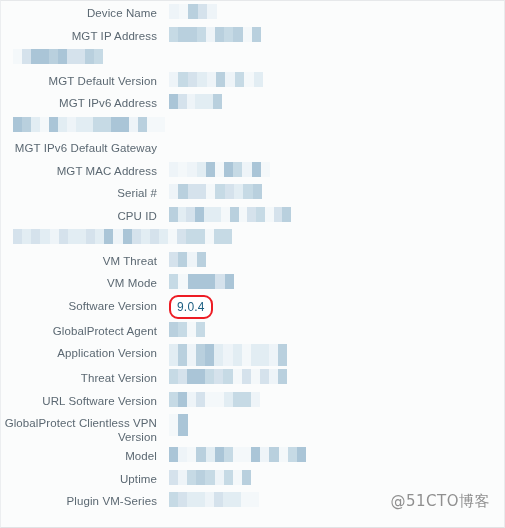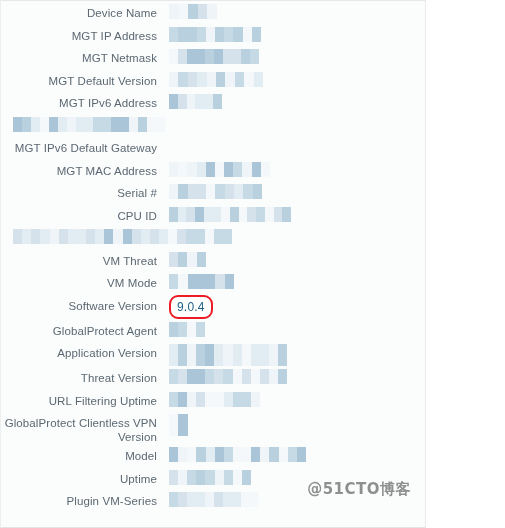--- a/index.html
+++ b/index.html
@@ -6,21 +6,21 @@
     margin: 0;
     padding: 0;
     background: #ffffff;
   }
   body {
     font-family: "Liberation Sans", "DejaVu Sans", sans-serif;
   }
 
   #panel {
     position: relative;
-    width: 426px;
+    width: 505px;
     height: 528px;
     box-sizing: border-box;
     background: #fbfcfc;
     border-top: 1px solid #e6e8ea;
     border-left: 1px solid #eceef0;
     border-right: 1px solid #e9ebed;
     border-bottom: 1px solid #e1e3e5;
     overflow: hidden;
   }
 
@@ -91,29 +91,28 @@
     line-height: 17px;
     color: #1c5f82;
     font-family: "Liberation Sans", "DejaVu Sans", sans-serif;
     letter-spacing: 0.2px;
     white-space: nowrap;
   }
 
   #watermark {
     position: absolute;
     right: 14px;
-    bottom: 28px;
+    bottom: 16px;
     font-size: 15px;
     color: #7d7d7d;
     font-family: "DejaVu Sans", sans-serif;
     letter-spacing: 0.5px;
     opacity: 0.85;
     pointer-events: none;
     user-select: none;
-    font-weight: bold;
   }
 </style>
 </head>
 <body>
 
 <div id="panel">
 
   <div id="rows">
       <div class="row">
         <div class="row-label">Device Name</div>
@@ -121,21 +120,20 @@
           <span class="redact" style="width: 48px; background-image: linear-gradient(90deg, rgb(238, 244, 248) 0%, rgb(238, 244, 248) 20%, rgb(244, 248, 250) 20%, rgb(244, 248, 250) 40%, rgb(183, 207, 222) 40%, rgb(183, 207, 222) 60%, rgb(212, 226, 236) 60%, rgb(212, 226, 236) 80%, rgb(238, 244, 248) 80%, rgb(238, 244, 248) 100%);"></span>
         </div>
       </div>
       <div class="row">
         <div class="row-label">MGT IP Address</div>
         <div class="row-value">
           <span class="redact" style="width: 92px; background-image: linear-gradient(90deg, rgb(197, 217, 229) 0%, rgb(197, 217, 229) 10%, rgb(183, 207, 222) 10%, rgb(183, 207, 222) 20%, rgb(183, 207, 222) 20%, rgb(183, 207, 222) 30%, rgb(197, 217, 229) 30%, rgb(197, 217, 229) 40%, rgb(238, 244, 248) 40%, rgb(238, 244, 248) 50%, rgb(183, 207, 222) 50%, rgb(183, 207, 222) 60%, rgb(197, 217, 229) 60%, rgb(197, 217, 229) 70%, rgb(183, 207, 222) 70%, rgb(183, 207, 222) 80%, rgb(244, 248, 250) 80%, rgb(244, 248, 250) 90%, rgb(183, 207, 222) 90%, rgb(183, 207, 222) 100%);"></span>
         </div>
       </div>
       <div class="row">
-        <div class="row-label">MGT Netmask</div>
         <div class="row-value">
           <span class="redact" style="width: 90px; background-image: linear-gradient(90deg, rgb(244, 248, 250) 0%, rgb(244, 248, 250) 10%, rgb(212, 226, 236) 10%, rgb(212, 226, 236) 20%, rgb(168, 196, 214) 20%, rgb(168, 196, 214) 30%, rgb(168, 196, 214) 30%, rgb(168, 196, 214) 40%, rgb(183, 207, 222) 40%, rgb(183, 207, 222) 50%, rgb(168, 196, 214) 50%, rgb(168, 196, 214) 60%, rgb(212, 226, 236) 60%, rgb(212, 226, 236) 70%, rgb(212, 226, 236) 70%, rgb(212, 226, 236) 80%, rgb(183, 207, 222) 80%, rgb(183, 207, 222) 90%, rgb(197, 217, 229) 90%, rgb(197, 217, 229) 100%);"></span>
         </div>
       </div>
       <div class="row">
         <div class="row-label">MGT Default Version</div>
         <div class="row-value">
           <span class="redact" style="width: 94px; background-image: linear-gradient(90deg, rgb(238, 244, 248) 0%, rgb(238, 244, 248) 10%, rgb(197, 217, 229) 10%, rgb(197, 217, 229) 20%, rgb(212, 226, 236) 20%, rgb(212, 226, 236) 30%, rgb(226, 237, 243) 30%, rgb(226, 237, 243) 40%, rgb(238, 244, 248) 40%, rgb(238, 244, 248) 50%, rgb(183, 207, 222) 50%, rgb(183, 207, 222) 60%, rgb(238, 244, 248) 60%, rgb(238, 244, 248) 70%, rgb(197, 217, 229) 70%, rgb(197, 217, 229) 80%, rgb(244, 248, 250) 80%, rgb(244, 248, 250) 90%, rgb(226, 237, 243) 90%, rgb(226, 237, 243) 100%);"></span>
         </div>
       </div>
@@ -205,21 +203,21 @@
           <span class="redact tall" style="width: 118px; background-image: linear-gradient(90deg, rgb(226, 237, 243) 0%, rgb(226, 237, 243) 7.692%, rgb(183, 207, 222) 7.692%, rgb(183, 207, 222) 15.385%, rgb(238, 244, 248) 15.385%, rgb(238, 244, 248) 23.077%, rgb(183, 207, 222) 23.077%, rgb(183, 207, 222) 30.769%, rgb(168, 196, 214) 30.769%, rgb(168, 196, 214) 38.462%, rgb(226, 237, 243) 38.462%, rgb(226, 237, 243) 46.154%, rgb(238, 244, 248) 46.154%, rgb(238, 244, 248) 53.846%, rgb(226, 237, 243) 53.846%, rgb(226, 237, 243) 61.538%, rgb(244, 248, 250) 61.538%, rgb(244, 248, 250) 69.231%, rgb(226, 237, 243) 69.231%, rgb(226, 237, 243) 76.923%, rgb(226, 237, 243) 76.923%, rgb(226, 237, 243) 84.615%, rgb(238, 244, 248) 84.615%, rgb(238, 244, 248) 92.308%, rgb(183, 207, 222) 92.308%, rgb(183, 207, 222) 100%);"></span>
         </div>
       </div>
       <div class="row">
         <div class="row-label">Threat Version</div>
         <div class="row-value">
           <span class="redact" style="width: 118px; background-image: linear-gradient(90deg, rgb(197, 217, 229) 0%, rgb(197, 217, 229) 7.692%, rgb(212, 226, 236) 7.692%, rgb(212, 226, 236) 15.385%, rgb(168, 196, 214) 15.385%, rgb(168, 196, 214) 23.077%, rgb(168, 196, 214) 23.077%, rgb(168, 196, 214) 30.769%, rgb(197, 217, 229) 30.769%, rgb(197, 217, 229) 38.462%, rgb(212, 226, 236) 38.462%, rgb(212, 226, 236) 46.154%, rgb(197, 217, 229) 46.154%, rgb(197, 217, 229) 53.846%, rgb(244, 248, 250) 53.846%, rgb(244, 248, 250) 61.538%, rgb(212, 226, 236) 61.538%, rgb(212, 226, 236) 69.231%, rgb(244, 248, 250) 69.231%, rgb(244, 248, 250) 76.923%, rgb(212, 226, 236) 76.923%, rgb(212, 226, 236) 84.615%, rgb(238, 244, 248) 84.615%, rgb(238, 244, 248) 92.308%, rgb(183, 207, 222) 92.308%, rgb(183, 207, 222) 100%);"></span>
         </div>
       </div>
       <div class="row">
-        <div class="row-label">URL Filtering Uptime</div>
+        <div class="row-label">URL Software Version</div>
         <div class="row-value">
           <span class="redact" style="width: 91px; background-image: linear-gradient(90deg, rgb(197, 217, 229) 0%, rgb(197, 217, 229) 10%, rgb(168, 196, 214) 10%, rgb(168, 196, 214) 20%, rgb(238, 244, 248) 20%, rgb(238, 244, 248) 30%, rgb(212, 226, 236) 30%, rgb(212, 226, 236) 40%, rgb(244, 248, 250) 40%, rgb(244, 248, 250) 50%, rgb(244, 248, 250) 50%, rgb(244, 248, 250) 60%, rgb(226, 237, 243) 60%, rgb(226, 237, 243) 70%, rgb(197, 217, 229) 70%, rgb(197, 217, 229) 80%, rgb(197, 217, 229) 80%, rgb(197, 217, 229) 90%, rgb(238, 244, 248) 90%, rgb(238, 244, 248) 100%);"></span>
         </div>
       </div>
       <div class="row">
         <div class="row-label">GlobalProtect Clientless VPN
 Version</div>
         <div class="row-value">
           <span class="redact tall" style="width: 19px; background-image: linear-gradient(90deg, rgb(244, 248, 250) 0%, rgb(244, 248, 250) 50%, rgb(168, 196, 214) 50%, rgb(168, 196, 214) 100%);"></span>
         </div>

